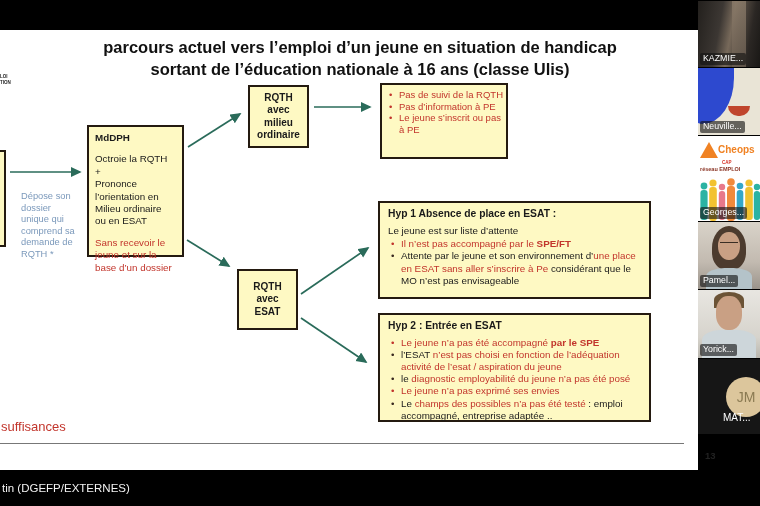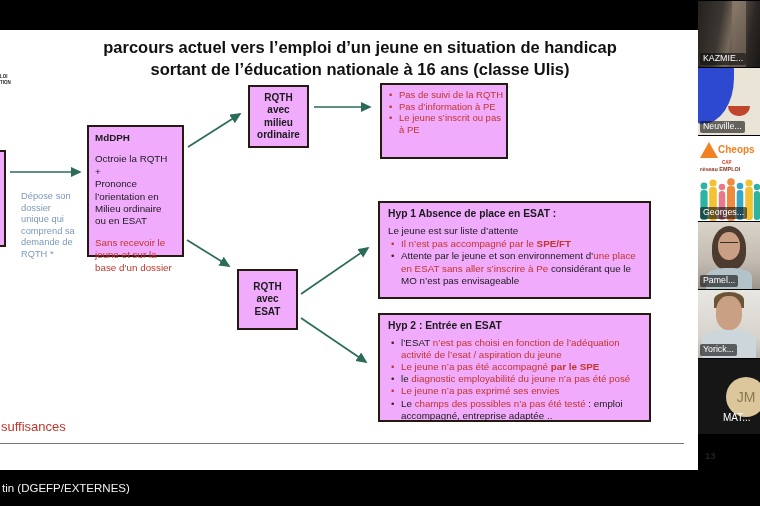--- a/index.html
+++ b/index.html
@@ -11,21 +11,21 @@
   
   .slide {
     position:absolute; left:0; top:30px; width:698px; height:440px;
     background:#ffffff; color:#1a1a1a;
   }
   .slide-title { position:absolute; left:60px; top:6px; width:600px; text-align:center;
     font-weight:bold; font-size:16.5px; line-height:22px; color:#111; }
   .logo-frag { position:absolute; left:0; top:44px; width:15px; text-align:left;
     font-size:4.5px; font-weight:bold; color:#222; line-height:5.5px; white-space:pre-line; }
   .pre { white-space:pre-line; }
-  .box { position:absolute; background:#f0abfc; border:2.5px solid #241a10; }
+  .box { position:absolute; background:#fef9c3; border:2.5px solid #241a10; }
   .cutbox { left:-32px; top:120px; width:38px; height:97px; }
   .mddph { left:87px; top:95px; width:97px; height:132px; padding:5px 4px 4px 6px;
     font-size:9.8px; line-height:12.4px; }
   .mddph .b-title { font-weight:bold; margin-bottom:9px; }
   .mddph .b-warning { color:#c2352c; margin-top:9px; }
   .centerbox { display:flex; align-items:center; justify-content:center; text-align:center;
     font-weight:bold; font-size:10px; line-height:12.5px; }
   .rqth-mo { left:248px; top:55px; width:61px; height:63px; }
   .rqth-esat { left:237px; top:239px; width:61px; height:61px; }
   .redbox { left:380px; top:53px; width:128px; height:76px; padding:4px 2px 2px 4px;
@@ -177,22 +177,22 @@
 
     <div class="box hypbox">
       <div class="hyp-title">Hyp 1 Absence de place en ESAT :</div>
       <div>Le jeune est sur liste d’attente</div>
       <div class="bullet dot-red"><span class="t-red">Il n’est pas accompagné par le </span><span class="t-red t-bold">SPE/FT</span></div>
       <div class="bullet dot-dark"><span>Attente par le jeune et son environnement d’</span><span class="t-red">une place en ESAT sans aller s’inscrire à Pe </span><span>considérant que le MO n’est pas envisageable</span></div>
     </div>
 
     <div class="box hypbox hyp2box">
       <div class="hyp-title">Hyp 2 : Entrée en ESAT</div>
+      <div class="bullet dot-red"><span class="t-red">Le jeune n’a pas été accompagné </span><span class="t-red t-bold">par le SPE</span></div>
       <div class="bullet dot-dark"><span>l’ESAT </span><span class="t-red">n’est pas choisi en fonction de l’adéquation activité de l’esat / aspiration du jeune</span></div>
-      <div class="bullet dot-red"><span class="t-red">Le jeune n’a pas été accompagné </span><span class="t-red t-bold">par le SPE</span></div>
       <div class="bullet dot-dark"><span>le </span><span class="t-red">diagnostic employabilité du jeune n’a pas été posé</span></div>
       <div class="bullet dot-red"><span class="t-red">Le jeune n’a pas exprimé ses envies</span></div>
       <div class="bullet dot-dark"><span>Le </span><span class="t-red">champs des possibles n’a pas été testé</span><span> : emploi accompagné, entreprise adaptée ..</span></div>
     </div>
 
     <div class="suffix-red">suffisances</div>
     <div class="divider"></div>
     <div class="pagenum">13</div>
   </div>
 

